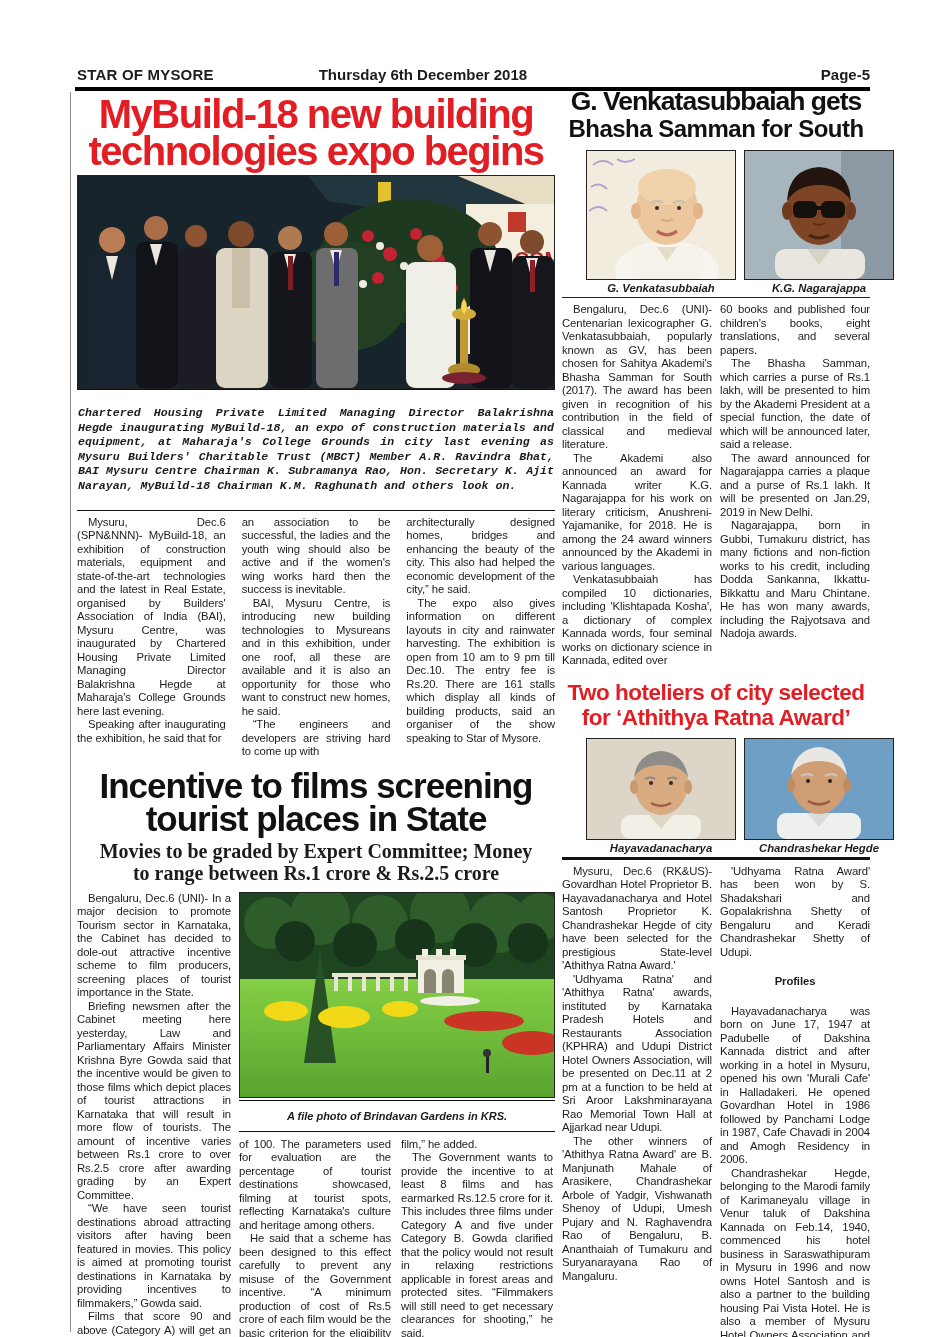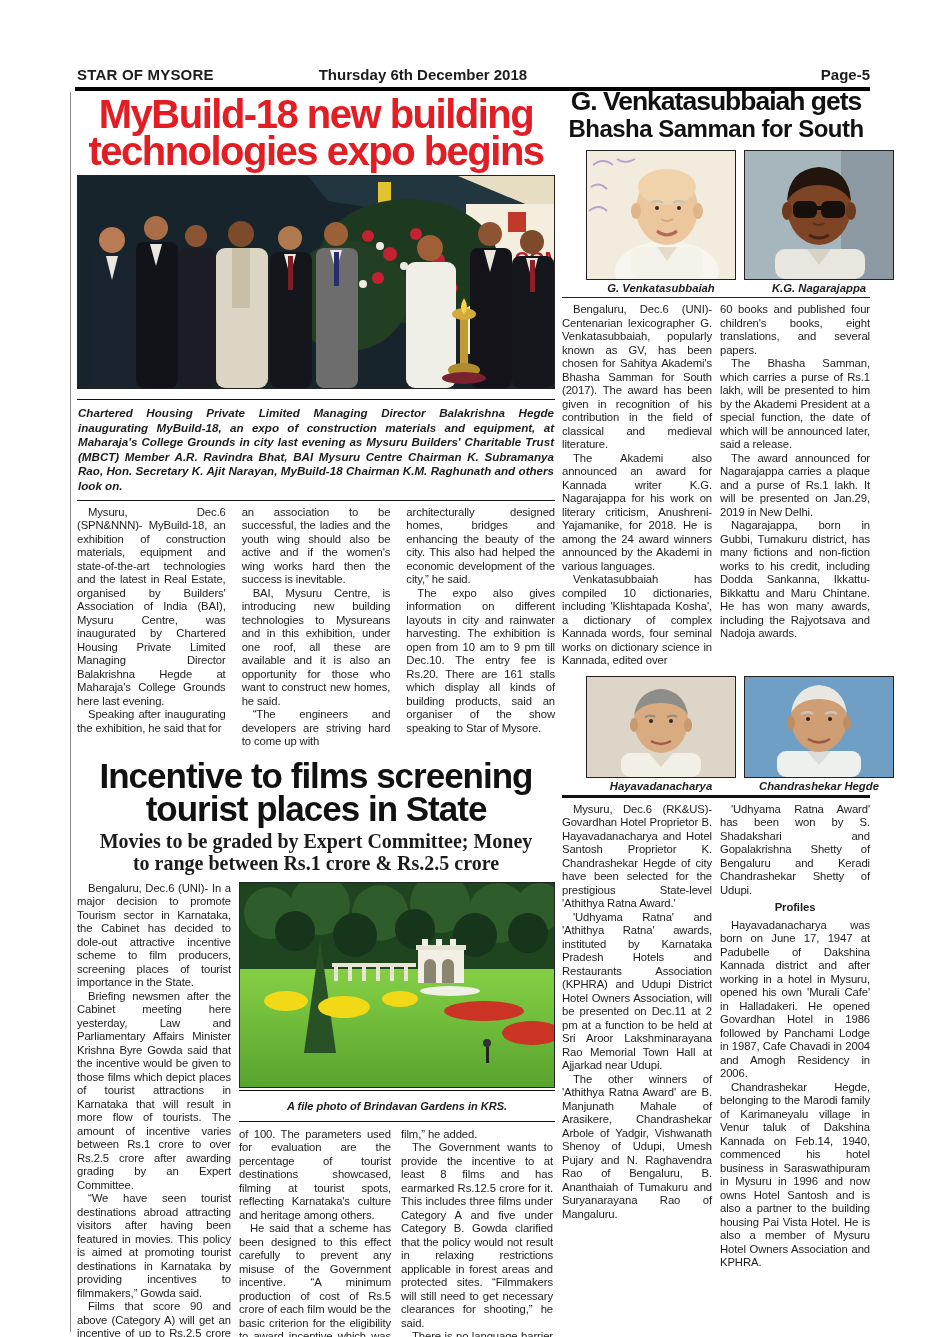--- a/index.html
+++ b/index.html
@@ -15,22 +15,22 @@
   .masthead .pageno{font-weight:bold;font-size:15px;margin-left:auto;}
   .head-bar{position:absolute;left:75px;top:87px;width:795px;height:4px;background:#000;}
 
   .left-sec{position:absolute;left:77px;top:96px;width:478px;}
   .right-sec{position:absolute;left:562px;top:87px;width:308px;}
 
   .red{color:#e21d23;}
   .hl-mybuild{font-size:40px;line-height:37px;font-weight:bold;letter-spacing:-1.5px;text-align:center;}
   .photo-frame{border:1px solid #222;margin-top:5px;line-height:0;}
   .photo-frame svg{display:block;}
-  .cap-box{border-top:1px solid #111;border-bottom:1px solid #111;margin-top:10px;
-    font-size:11.6px;line-height:14.6px;font-weight:bold;font-style:italic;text-align:justify;padding:6px 1px;}
+  .cap-box{border-top:1px solid #111;border-bottom:1px solid #111;margin-top:0;
+    font-size:11.6px;line-height:14.6px;font-weight:bold;font-style:italic;text-align:justify;padding:16px 1px;font-family:Liberation Mono, monospace;}
   .cols{display:flex;gap:16px;margin-top:5px;}
   .bodycol{width:153px;font-size:11.3px;line-height:13.5px;letter-spacing:-0.1px;text-align:justify;}
   .para{margin:0;text-indent:11px;}
   .cont .para:first-child{text-indent:0;}
 
   .hl-films{font-size:35px;line-height:33px;font-weight:bold;letter-spacing:-1px;text-align:center;color:#111;margin-top:10px;}
   .sub-films{font-family:"Liberation Serif",serif;font-weight:bold;font-size:20px;line-height:22px;text-align:center;margin-top:5px;}
   .films-body{display:flex;gap:8px;margin-top:8px;}
   .films-right{width:316px;}
   .cap-center{border-top:1px solid #111;border-bottom:1px solid #111;margin-top:2px;
@@ -40,21 +40,21 @@
   .hl-bhasha1{font-size:26.5px;line-height:29px;font-weight:bold;letter-spacing:-1px;text-align:center;color:#111;}
   .hl-bhasha2{font-size:24px;line-height:26px;font-weight:bold;letter-spacing:-0.5px;text-align:center;color:#111;}
   .photo-row{display:flex;gap:8px;margin-top:8px;border-bottom:1px solid #222;padding-bottom:2px;padding-left:24px;}
   .photo-row.thick{border-bottom:3px solid #111;}
   .pfig{width:150px;}
   .pfig .pimg{border:1px solid #222;line-height:0;}
   .pcap{font-size:11.3px;font-weight:bold;font-style:italic;text-align:center;padding-top:2px;line-height:13px;}
   .rcols{display:flex;gap:8px;margin-top:5px;}
   .rcol{width:150px;font-size:11.3px;line-height:13.5px;letter-spacing:-0.1px;text-align:justify;}
   .hl-hotel{font-size:22.5px;line-height:25px;font-weight:bold;letter-spacing:-0.5px;text-align:center;margin-top:12px;}
-  .subhead{font-weight:bold;text-align:center;margin:4px;}
+  .subhead{font-weight:bold;text-align:center;margin:16px;}
 </style>
 </head>
 <body>
 
 <div class="left-rule"></div>
 
 <div class="masthead">
   <span class="paper">STAR OF MYSORE</span>
   <span class="date">Thursday 6th December 2018</span>
   <span class="pageno">Page-5</span>
@@ -314,20 +314,24 @@
         <p class="para">Venkatasubbaiah has compiled 10 dictionaries, including 'Klishtapada Kosha', a dictionary of complex Kannada words, four seminal works on dictionary science in Kannada, edited over</p>
       </div>
     <div class="rcol cont">
         <p class="para">60 books and published four children's books, eight translations, and several papers.</p>
         <p class="para">The Bhasha Samman, which carries a purse of Rs.1 lakh, will be presented to him by the Akademi President at a special function, the date of which will be announced later, said a release.</p>
         <p class="para">The award announced for Nagarajappa carries a plaque and a purse of Rs.1 lakh. It will be presented on Jan.29, 2019 in New Delhi.</p>
         <p class="para">Nagarajappa, born in Gubbi, Tumakuru district, has many fictions and non-fiction works to his credit, including Dodda Sankanna, Ikkattu-Bikkattu and Maru Chintane. He has won many awards, including the Rajyotsava and Nadoja awards.</p>
       </div>
   </div>
 
+  <div class="hl-hotel red">
+    <div>Two hoteliers of city selected</div>
+    <div>for ‘Athithya Ratna Award’</div>
+  </div>
 
   <div class="photo-row thick">
     <div class="pfig">
       <div class="pimg">
         <svg width="148" height="100" viewBox="0 0 148 100" xmlns="http://www.w3.org/2000/svg">
           <rect width="148" height="100" fill="#ddd6c8"></rect>
           <rect x="34" y="76" width="80" height="24" rx="9" fill="#f2efe6"></rect>
           <path d="M62 76 l12 14 l12 -14 Z" fill="#ddd8c6"></path>
           <ellipse cx="74" cy="44" rx="27" ry="32" fill="#d8ab81"></ellipse>
           <path d="M47 38 q4 -24 27 -26 q23 2 27 26 q-8 -12 -27 -12 q-19 0 -27 12" fill="#8f8d88"></path>

